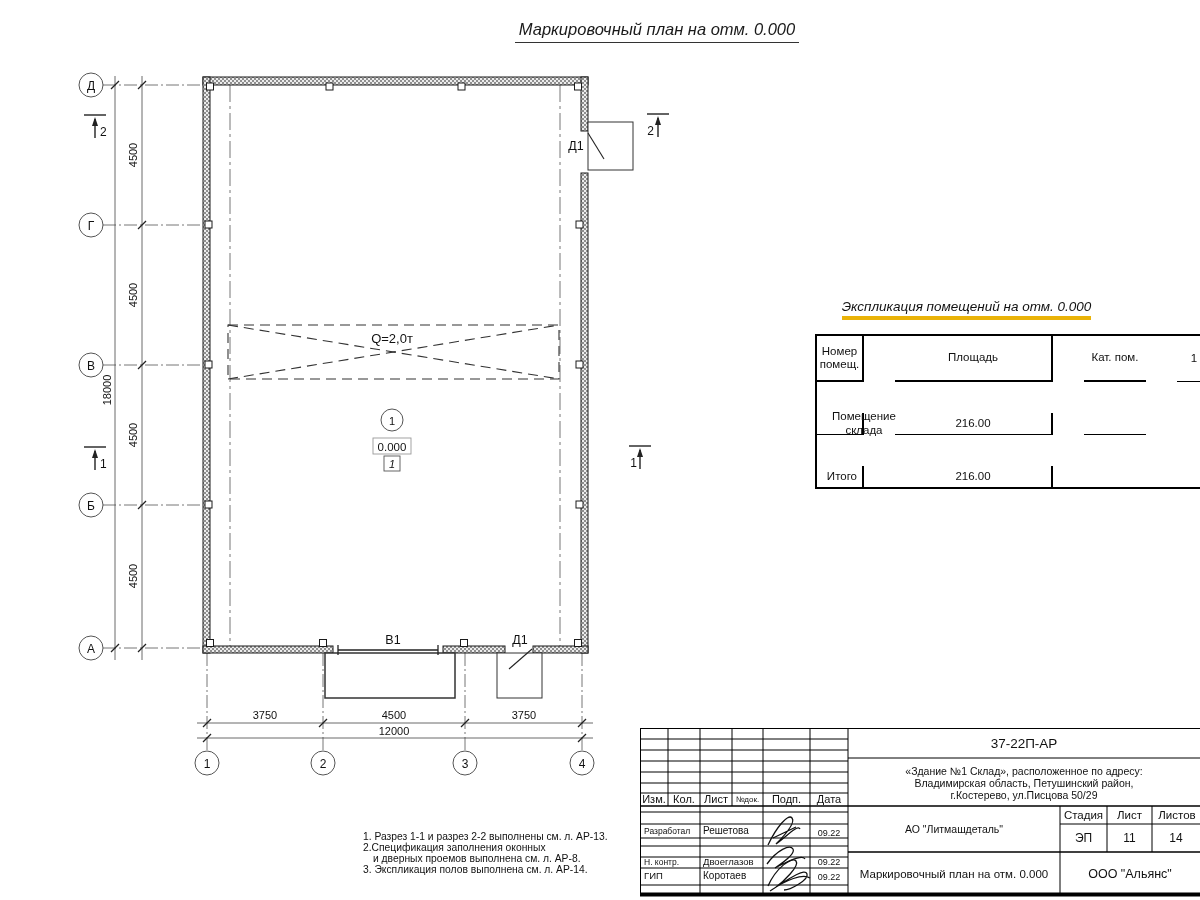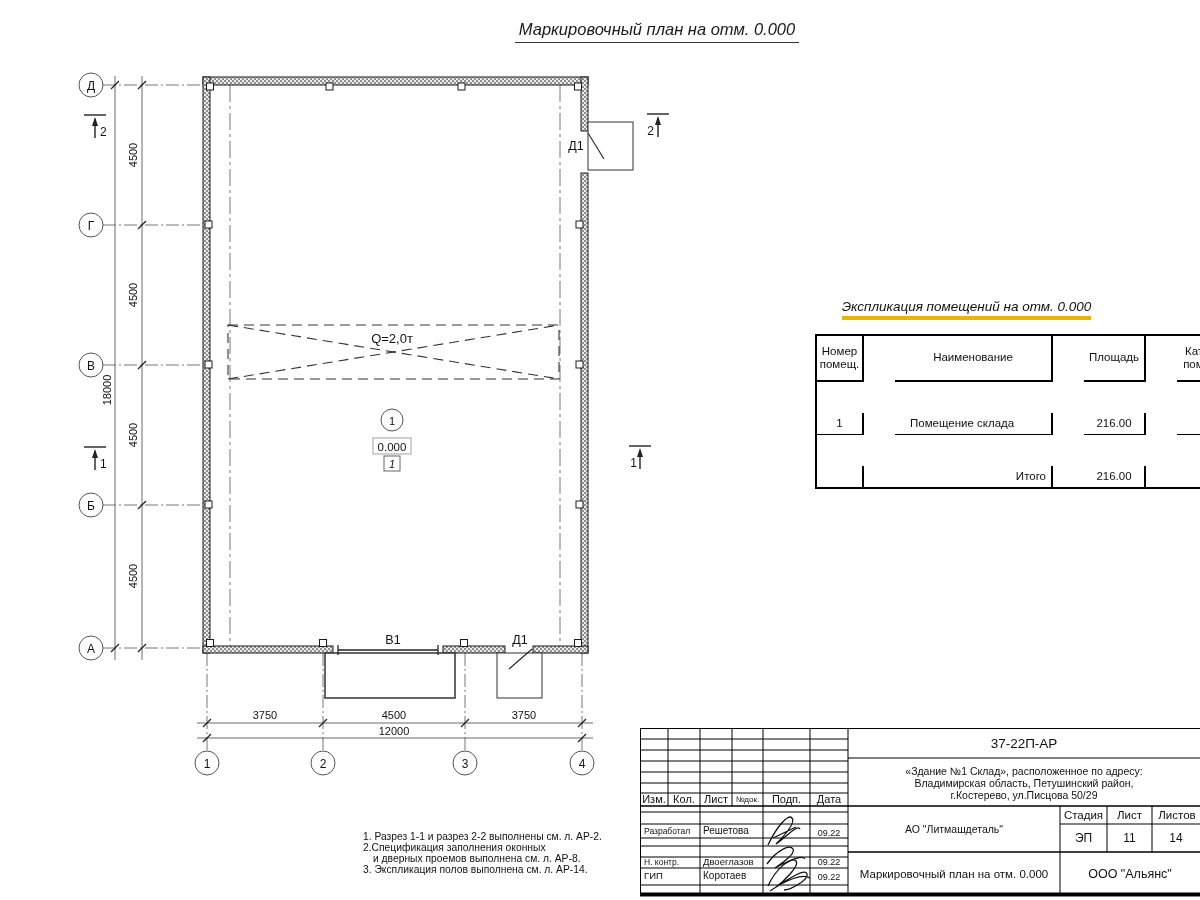--- a/index.html
+++ b/index.html
@@ -199,35 +199,34 @@
     <text x="524" y="719">3750</text>
     <text x="394" y="734.5">12000</text>
   </g>
 </svg>
 
 <div class="abs expl-title">
   <span>Экспликация помещений на отм. 0.000</span>
 </div>
 <div class="abs expl-table">
   <div class="c hd">Номер помещ.</div>
-  <div class="c hd">Наименование</div>
   <div class="c hd">Площадь</div>
   <div class="c hd last">Кат. пом.</div>
   <div class="c r1">1</div>
   <div class="c r1 left">Помещение склада</div>
   <div class="c r1">216.00</div>
   <div class="c r1 last"></div>
   <div class="c"></div>
   <div class="c right">Итого</div>
   <div class="c">216.00</div>
   <div class="c last"></div>
 </div>
 
 <div class="abs notes">
-  <div>1. Разрез 1-1 и разрез 2-2 выполнены см. л. АР-2.</div>
+  <div>1. Разрез 1-1 и разрез 2-2 выполнены см. л. АР-13.</div>
   <div>2.Спецификация заполнения оконных</div>
   <div class="ind">и дверных проемов выполнена см. л. АР-8.</div>
   <div>3. Экспликация полов выполнена см. л. АР-14.</div>
 </div>
 
 <svg class="abs" style="left:640px;top:728px" width="560" height="172" viewBox="0 0 560 172">
   <g stroke="#000" stroke-width="1">
     <line x1="0.5" y1="0" x2="0.5" y2="168"></line>
     <line x1="60" y1="0" x2="60" y2="168"></line>
     <line x1="123" y1="0" x2="123" y2="168"></line>

